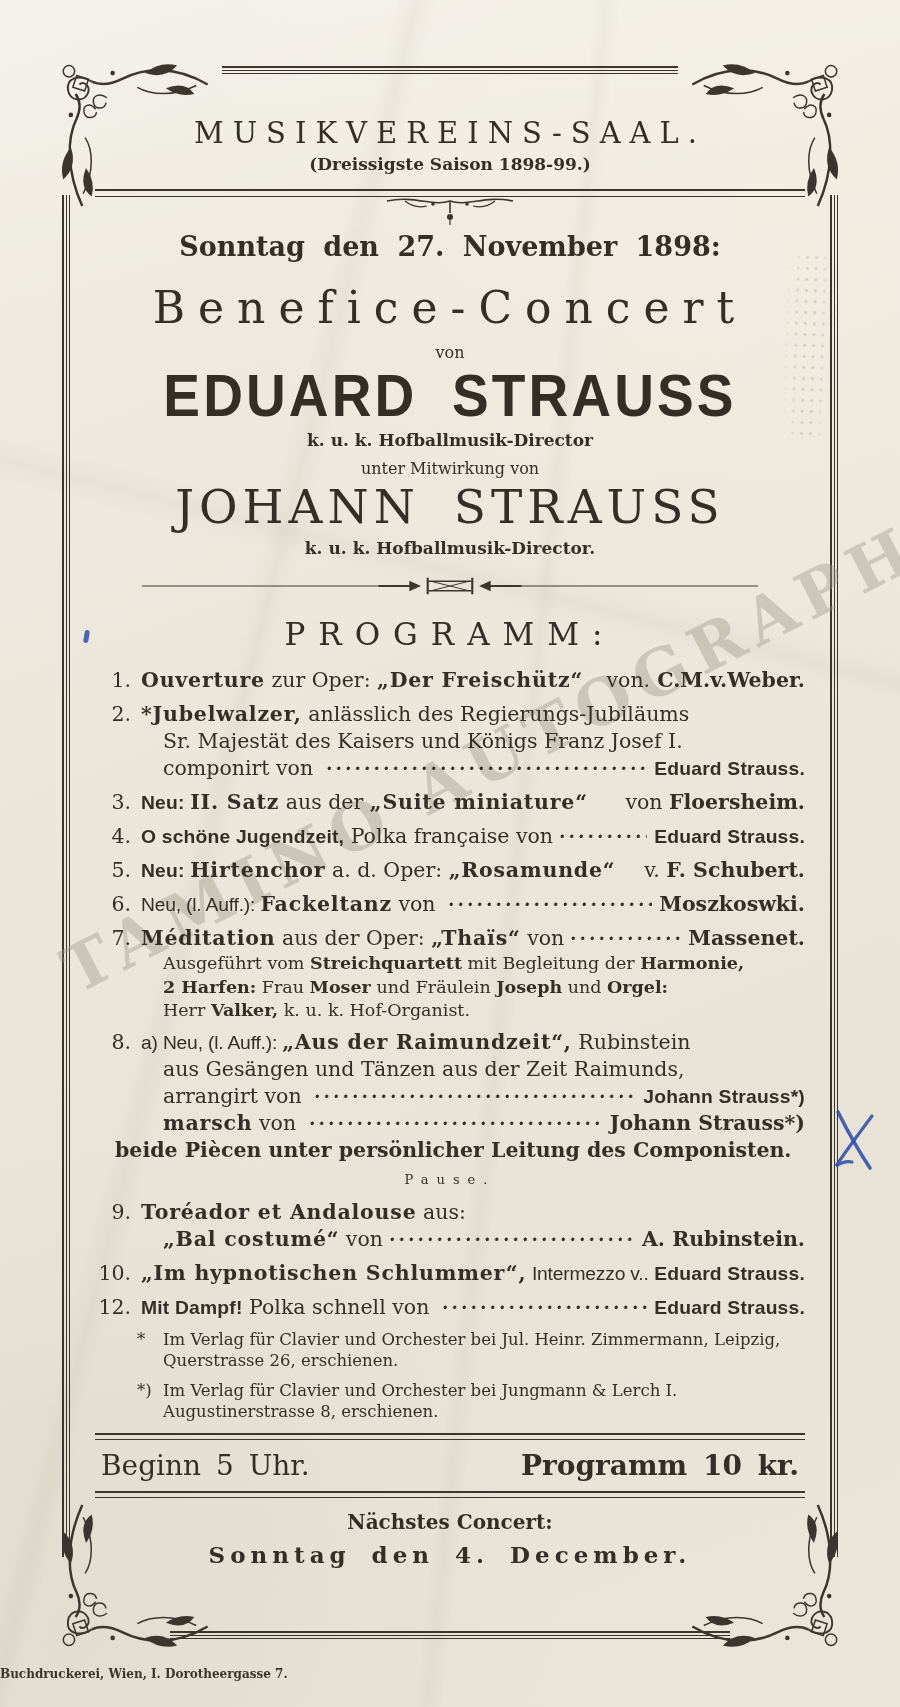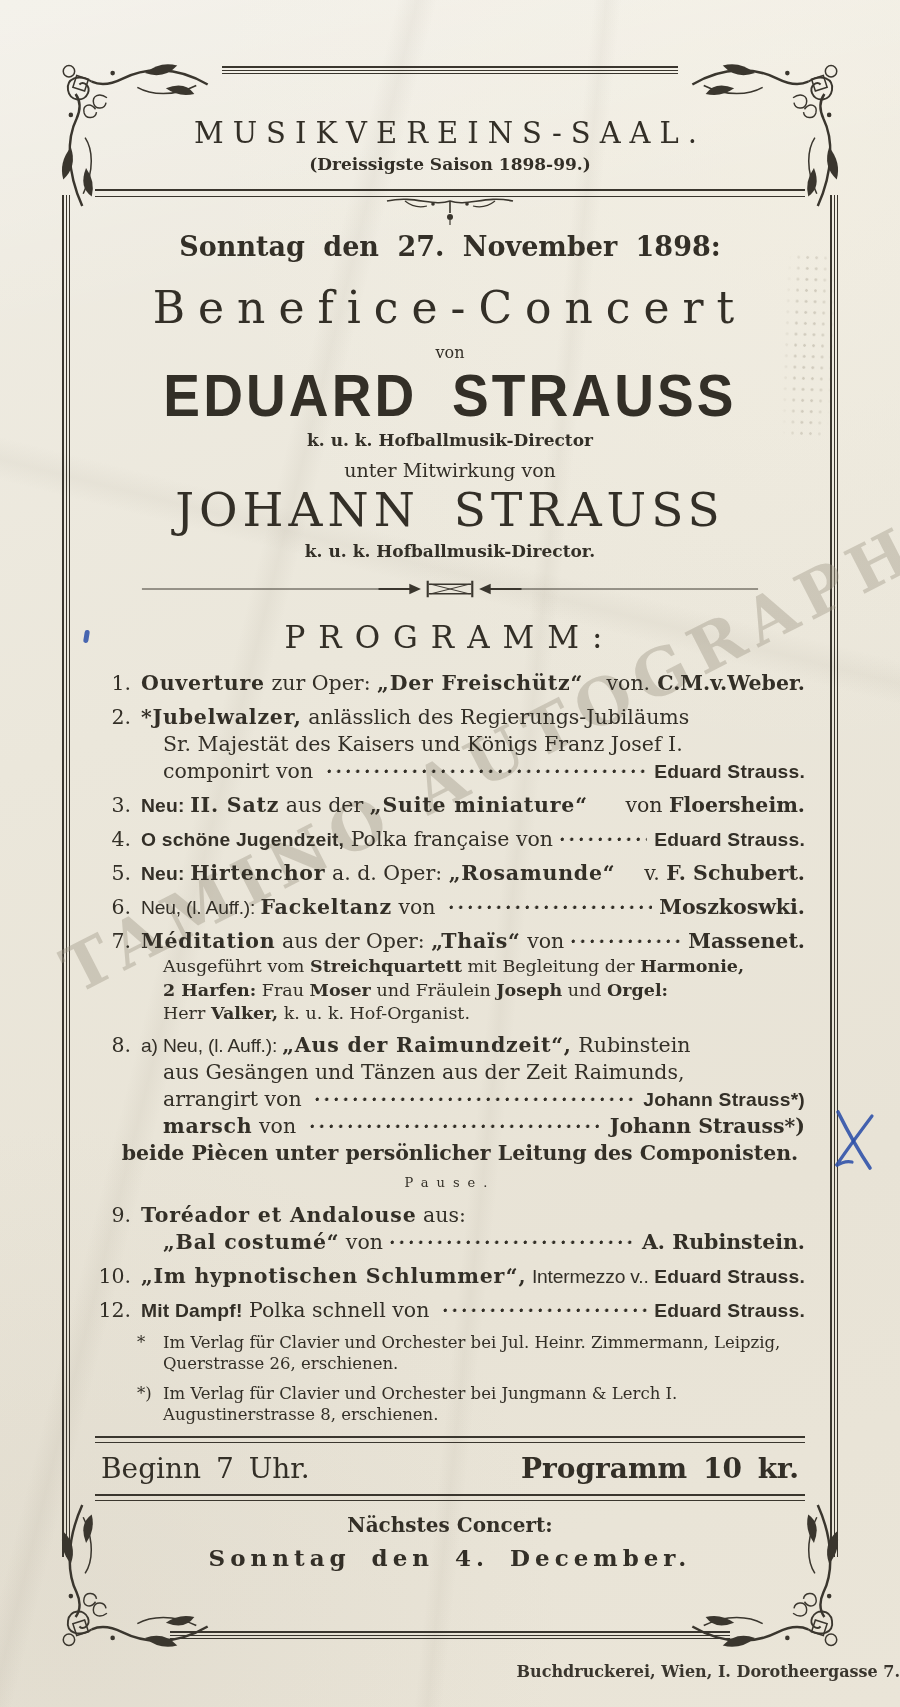--- a/index.html
+++ b/index.html
@@ -51,35 +51,35 @@
   .venue{margin-top:100px;text-align:center;font-size:29px;letter-spacing:9px;word-spacing:4px;}
   .season{margin-top:4px;text-align:center;font-size:17px;font-weight:bold;}
   .season-rule{margin-top:15px;height:5px;border-top:2.4px solid #3a362e;border-bottom:1.3px solid #3a362e;position:relative;}
   .season-orn{position:absolute;left:50%;top:3px;transform:translateX(-50%);color:#3a362e;}
   .date-line{margin-top:34px;text-align:center;font-size:27px;font-weight:bold;word-spacing:9px;}
   .big-title{margin-top:20px;text-align:center;font-size:44px;letter-spacing:13px;white-space:nowrap;}
   .von{margin-top:10px;text-align:center;font-size:16px;}
   .artist1{margin-top:2px;text-align:center;font-family:"Liberation Sans",sans-serif;font-weight:700;
     font-size:54px;letter-spacing:3px;word-spacing:16px;transform:scale(1.02,1.08);transform-origin:center;}
   .artist-sub{margin-top:4px;text-align:center;font-size:17px;font-weight:bold;}
-  .mitwirkung{margin-top:9px;text-align:center;font-size:19px;}
+  .mitwirkung{margin-top:9px;text-align:center;font-size:16px;}
   .artist2{margin-top:1px;text-align:center;font-size:47px;letter-spacing:5px;word-spacing:14px;}
   .divider{margin-top:16px;text-align:center;color:#3a362e;}
   .prog-head{margin-top:14px;text-align:center;font-size:31px;letter-spacing:13px;}
   
   .prog{margin-top:15px;font-size:20.5px;line-height:1.32;}
   .prog-item{display:flex;margin-bottom:7px;}
   .prog-num{flex:0 0 36px;text-align:right;padding-right:10px;}
   .prog-body{flex:1;min-width:0;}
   .pl{white-space:pre-wrap;}
   .pl.flex{display:flex;align-items:baseline;}
   .pl.flex > span{white-space:pre;}
   .pl.indent{padding-left:22px;}
   .pl.sub{font-size:17.5px;line-height:1.33;}
-  .pl.hang{margin-left:-26px;text-align:center;}
+  .pl.hang{margin-left:-26px;}
   .seg-t{font-weight:700;letter-spacing:.8px;}
   .seg-b{font-weight:700;}
   .seg-n{font-family:"Liberation Sans",sans-serif;font-weight:700;font-size:.94em;letter-spacing:.2px;}
   .seg-c{font-family:"Liberation Sans",sans-serif;font-weight:400;font-size:.94em;letter-spacing:-.2px;}
   .grow{flex:1 1 14px;}
   .leader{flex:1 1 24px;min-width:24px;position:relative;margin:0 5px;}
   .leader::after{content:"";position:absolute;left:2px;right:2px;bottom:4px;height:5px;
     background-image:radial-gradient(circle at 2.2px 2.2px,#332f27 1.55px,transparent 1.9px);
     background-size:9.5px 5px;background-repeat:repeat-x;}
   .pause{text-align:center;font-size:13px;letter-spacing:8px;margin:4px 0 10px 0;}
@@ -87,21 +87,21 @@
   .footnotes{margin-top:8px;padding-left:42px;font-size:16.5px;line-height:1.3;}
   .footnote{display:flex;margin-bottom:8px;}
   .fn-marker{flex:0 0 26px;}
   .fn-text{flex:1;padding-right:10px;}
   .rule2{height:4px;border-top:2px solid #3a362e;border-bottom:1.1px solid #3a362e;margin-top:10px;}
   .begin-row{display:flex;justify-content:space-between;align-items:baseline;padding:9px 6px 7px 6px;}
   .begin{font-size:28px;word-spacing:6px;}
   .price{font-size:28px;font-weight:bold;word-spacing:6px;}
   .next-label{margin-top:12px;text-align:center;font-size:20px;font-weight:bold;}
   .next-date{margin-top:7px;text-align:center;font-size:23px;font-weight:bold;letter-spacing:5px;word-spacing:8px;}
-  .imprint{position:absolute;left:0;right:0;bottom:26px;text-align:right;font-size:16px;font-weight:bold;color:#3a362e;}
+  .imprint{position:absolute;left:0;right:0;bottom:26px;text-align:left;font-size:12px;font-weight:bold;color:#3a362e;}
 </style>
 </head>
 <body>
 
 <div class="sheet">
 
   <svg width="0" height="0" style="position:absolute" aria-hidden="true">
     <defs>
       <g id="flourish">
         <path d="M162 30 C128 10 96 12 72 24 C60 30 49 31 40 27" fill="none" stroke="currentColor" stroke-width="2.6"></path>
@@ -271,21 +271,21 @@
           <span class="fn-text">Im Verlag für Clavier und Orchester bei Jul. Heinr. Zimmermann, Leipzig, Querstrasse 26, erschienen.</span>
         </div>
         <div class="footnote">
           <span class="fn-marker">*)</span>
           <span class="fn-text">Im Verlag für Clavier und Orchester bei Jungmann &amp; Lerch I. Augustinerstrasse 8, erschienen.</span>
         </div>
       </div>
 
     <div class="rule2"></div>
     <div class="begin-row">
-      <span class="begin">Beginn 7 Uhr.</span>
+      <span class="begin">Beginn 5 Uhr.</span>
       <span class="price">Programm 10 kr.</span>
     </div>
     <div class="rule2" style="margin-top:2px"></div>
     <div class="next-label">Nächstes Concert:</div>
     <div class="next-date">Sonntag den 4. December.</div>
   </div>
 
   <div class="imprint">Buchdruckerei, Wien, I. Dorotheergasse 7.</div>
 
   <div class="pen-tick"></div>

